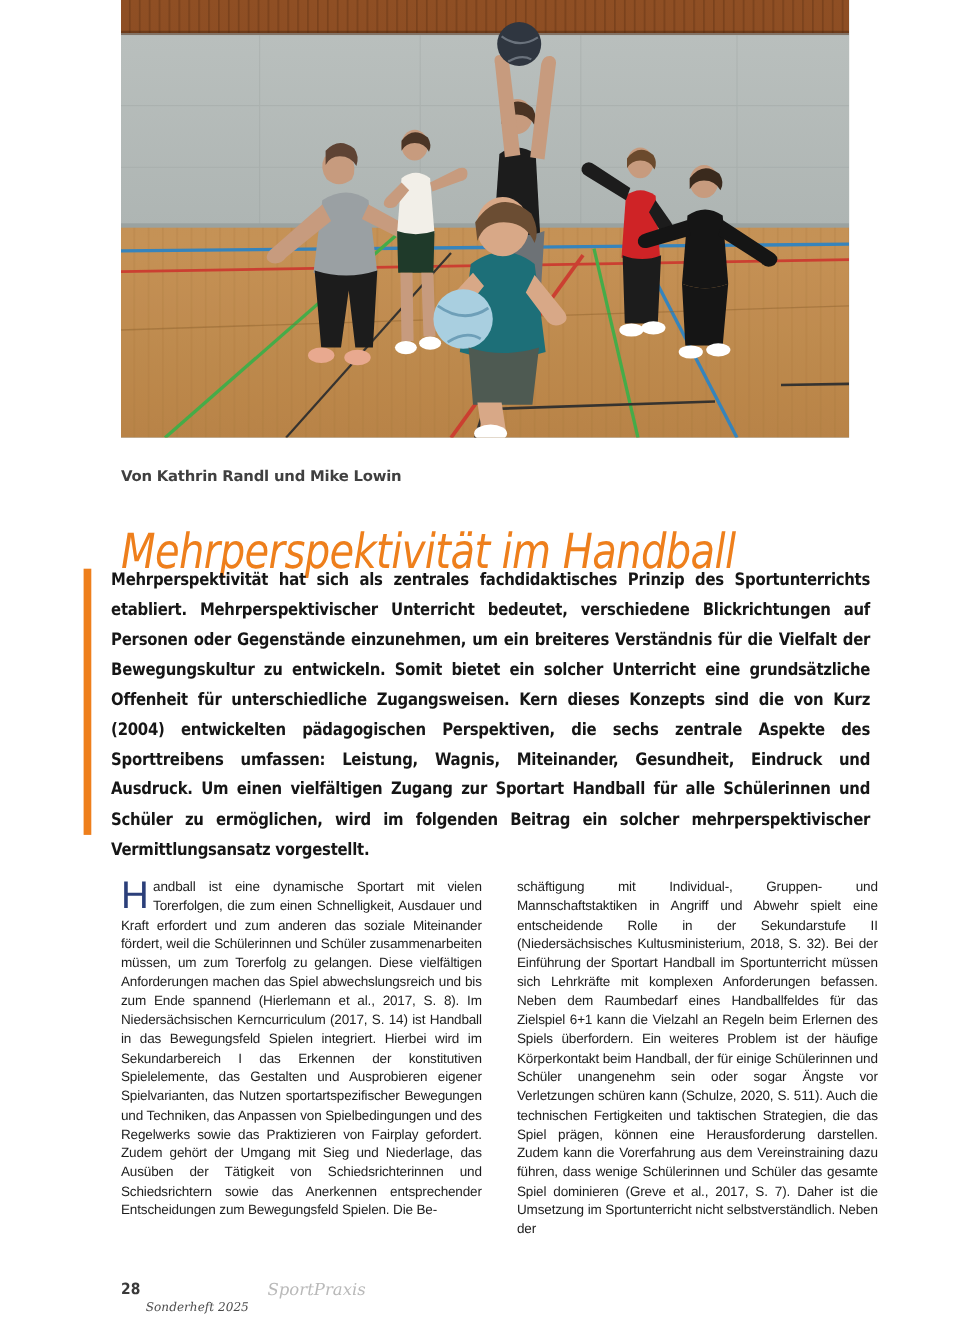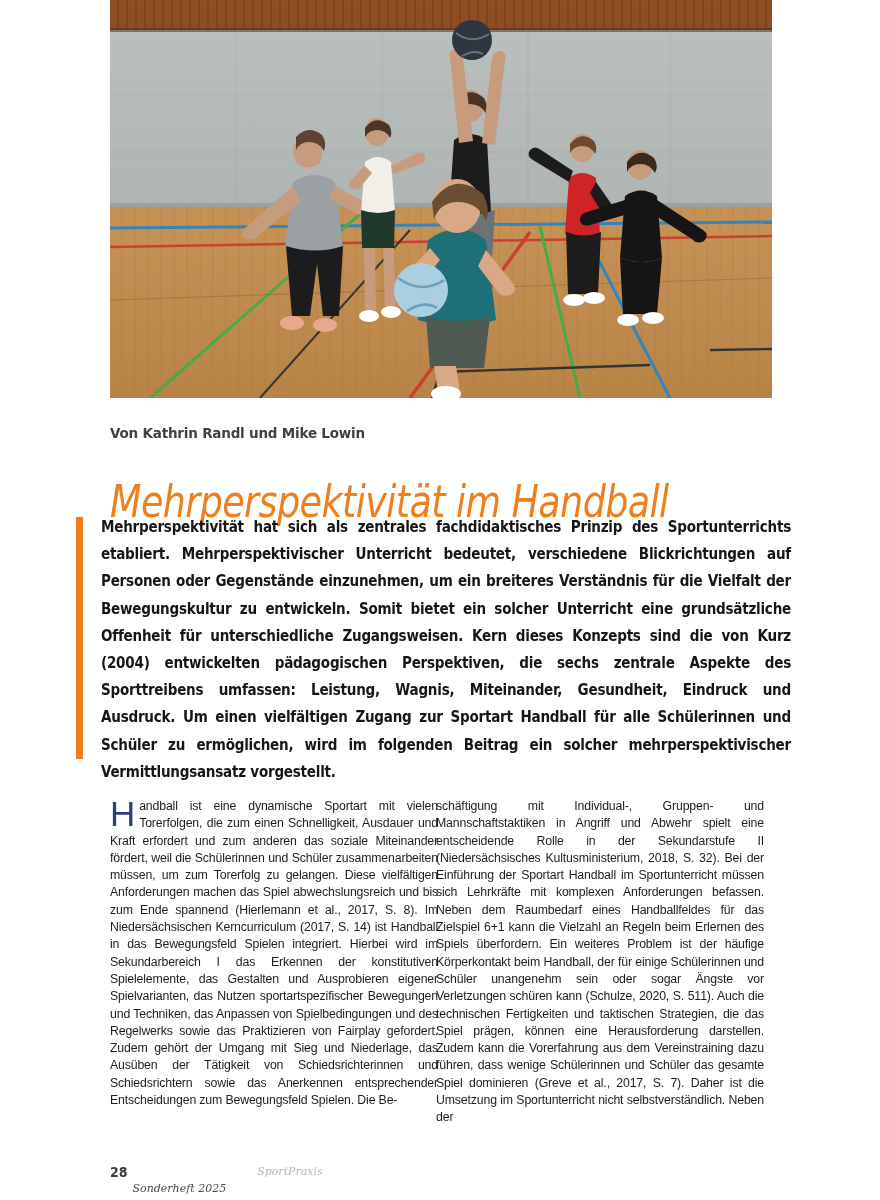--- a/index.html
+++ b/index.html
@@ -103,21 +103,21 @@
     width: 328px;
     font-family: "Liberation Sans", sans-serif;
     font-size: 12.3px;
     line-height: 17.3px;
     color: #1d1d1d;
     text-align: justify;
     letter-spacing: -0.15px;
     hyphens: manual;
   }
   .col-left  { left: 110px; }
-  .col-right { left: 436px; }
+  .col-right { left: 470px; }
 
   .col p { margin: 0; }
 
   .dropcap {
     float: left;
     font-family: "Liberation Sans", sans-serif;
     font-size: 35px;
     line-height: 29px;
     font-weight: 400;
     color: #2b3f7a;
@@ -144,23 +144,23 @@
   .footer .issue {
     font-family: "DejaVu Serif", serif;
     font-style: italic;
     font-size: 11px;
     color: #4a4a4a;
     margin-top: 34px;
   }
   .footer .brand {
     font-family: "DejaVu Serif", serif;
     font-style: italic;
-    font-size: 11px;
+    font-size: 15px;
     color: #b9b9b9;
-    margin-left: 26px;
+    margin-left: 12px;
   }
 </style>
 </head>
 <body>
 
 <div class="page">
 
   <div class="photo">
     <svg viewBox="0 0 662 398" preserveAspectRatio="none">
       <defs>

